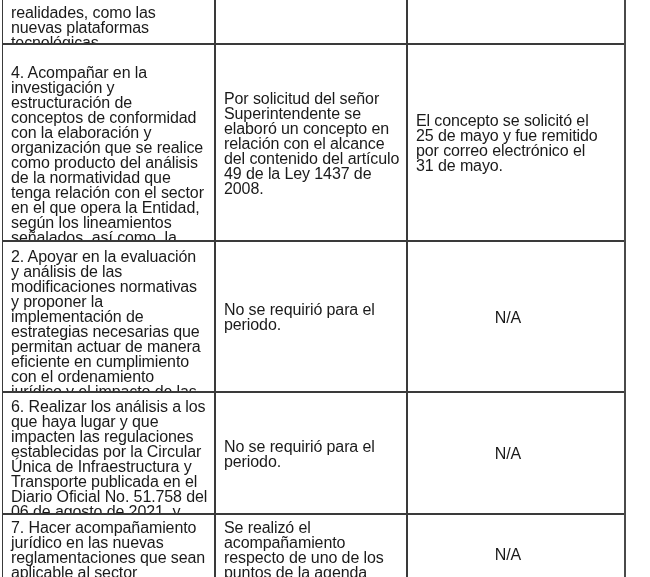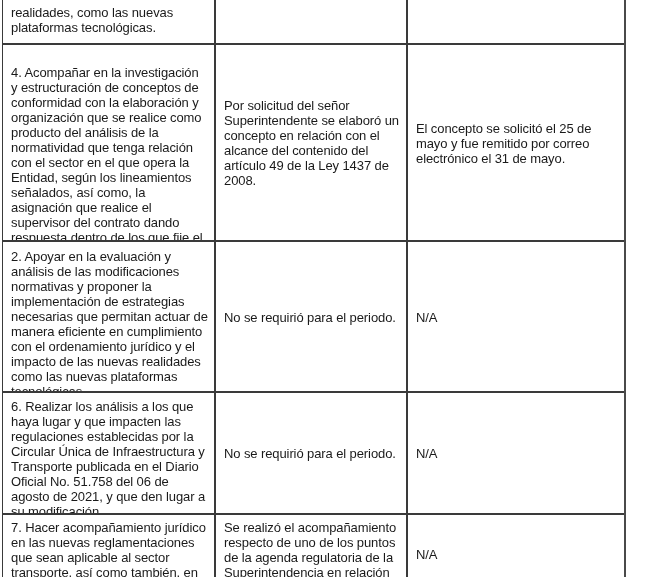--- a/index.html
+++ b/index.html
@@ -26,31 +26,31 @@
     box-sizing: border-box;
   }
   .row {
     display: flex;
     border-bottom: 2px solid #3a3a3a;
     box-sizing: border-box;
   }
   .cell {
     box-sizing: border-box;
     padding: 5px 6px 4px 8px;
-    font-size: 13px;
+    font-size: 16px;
     line-height: 15px;
     letter-spacing: -0.1px;
     overflow: hidden;
     display: flex;
     align-items: flex-start;
   }
   .cell > span { display: block; }
   .c1 { width: 213px; border-right: 2px solid #3a3a3a; }
   .c2 { width: 192px; border-right: 2px solid #3a3a3a; }
-  .c3 { width: 198px; }
+  .c3 { width: 198px; justify-content: center; }
   .v-mid { align-items: center; }
   .r0 { height: 45px; }
   .r1 { height: 197px; }
   .r1 .c1 { padding-top: 20px; }
   .r2 { height: 151px; }
   .r2 .c1 { padding-top: 7px; }
   .r3 { height: 122px; }
   .r3 .c1 { padding-top: 6px; }
   .r4 { height: 130px; border-bottom: none; }
   .na-offset { padding-top: 32px; }

